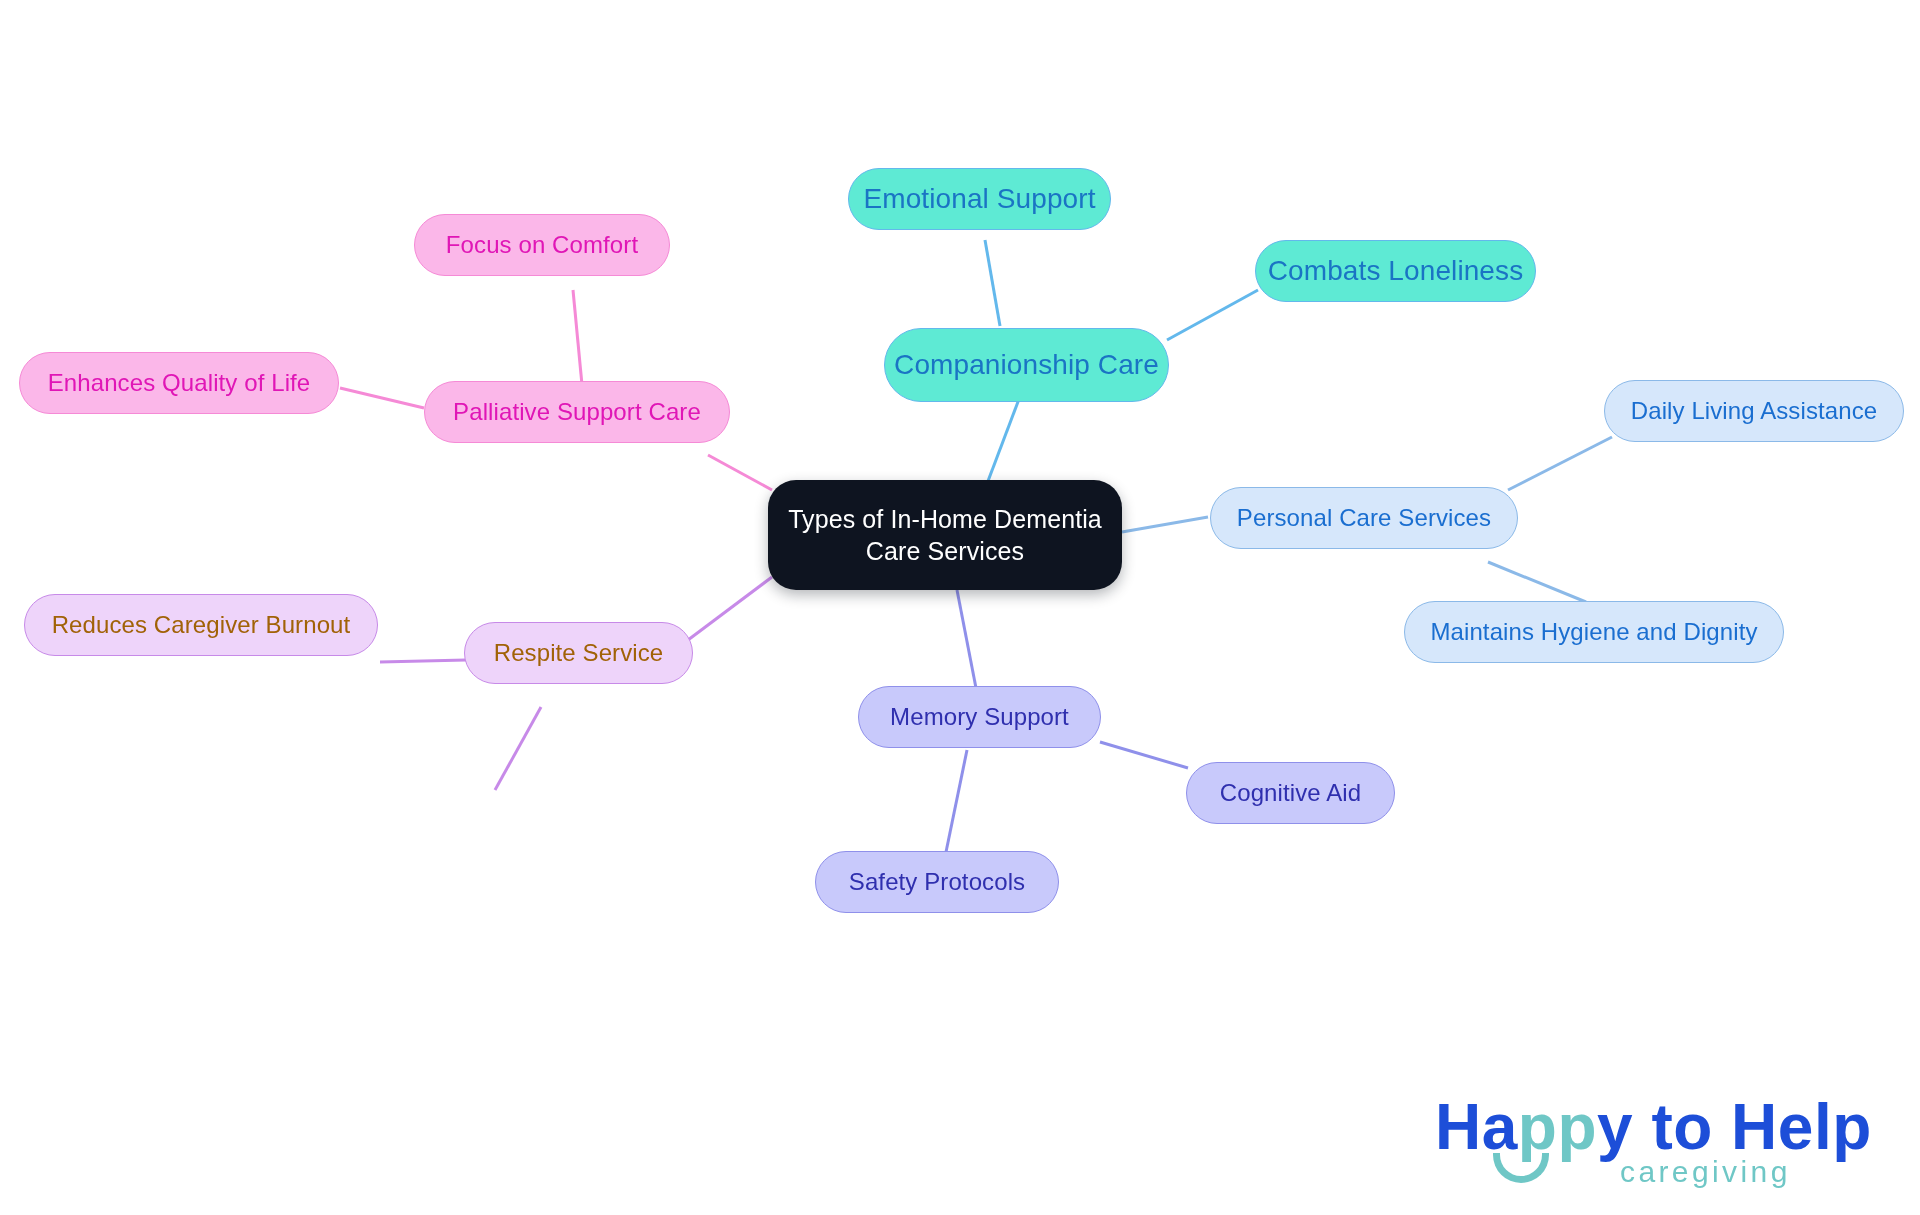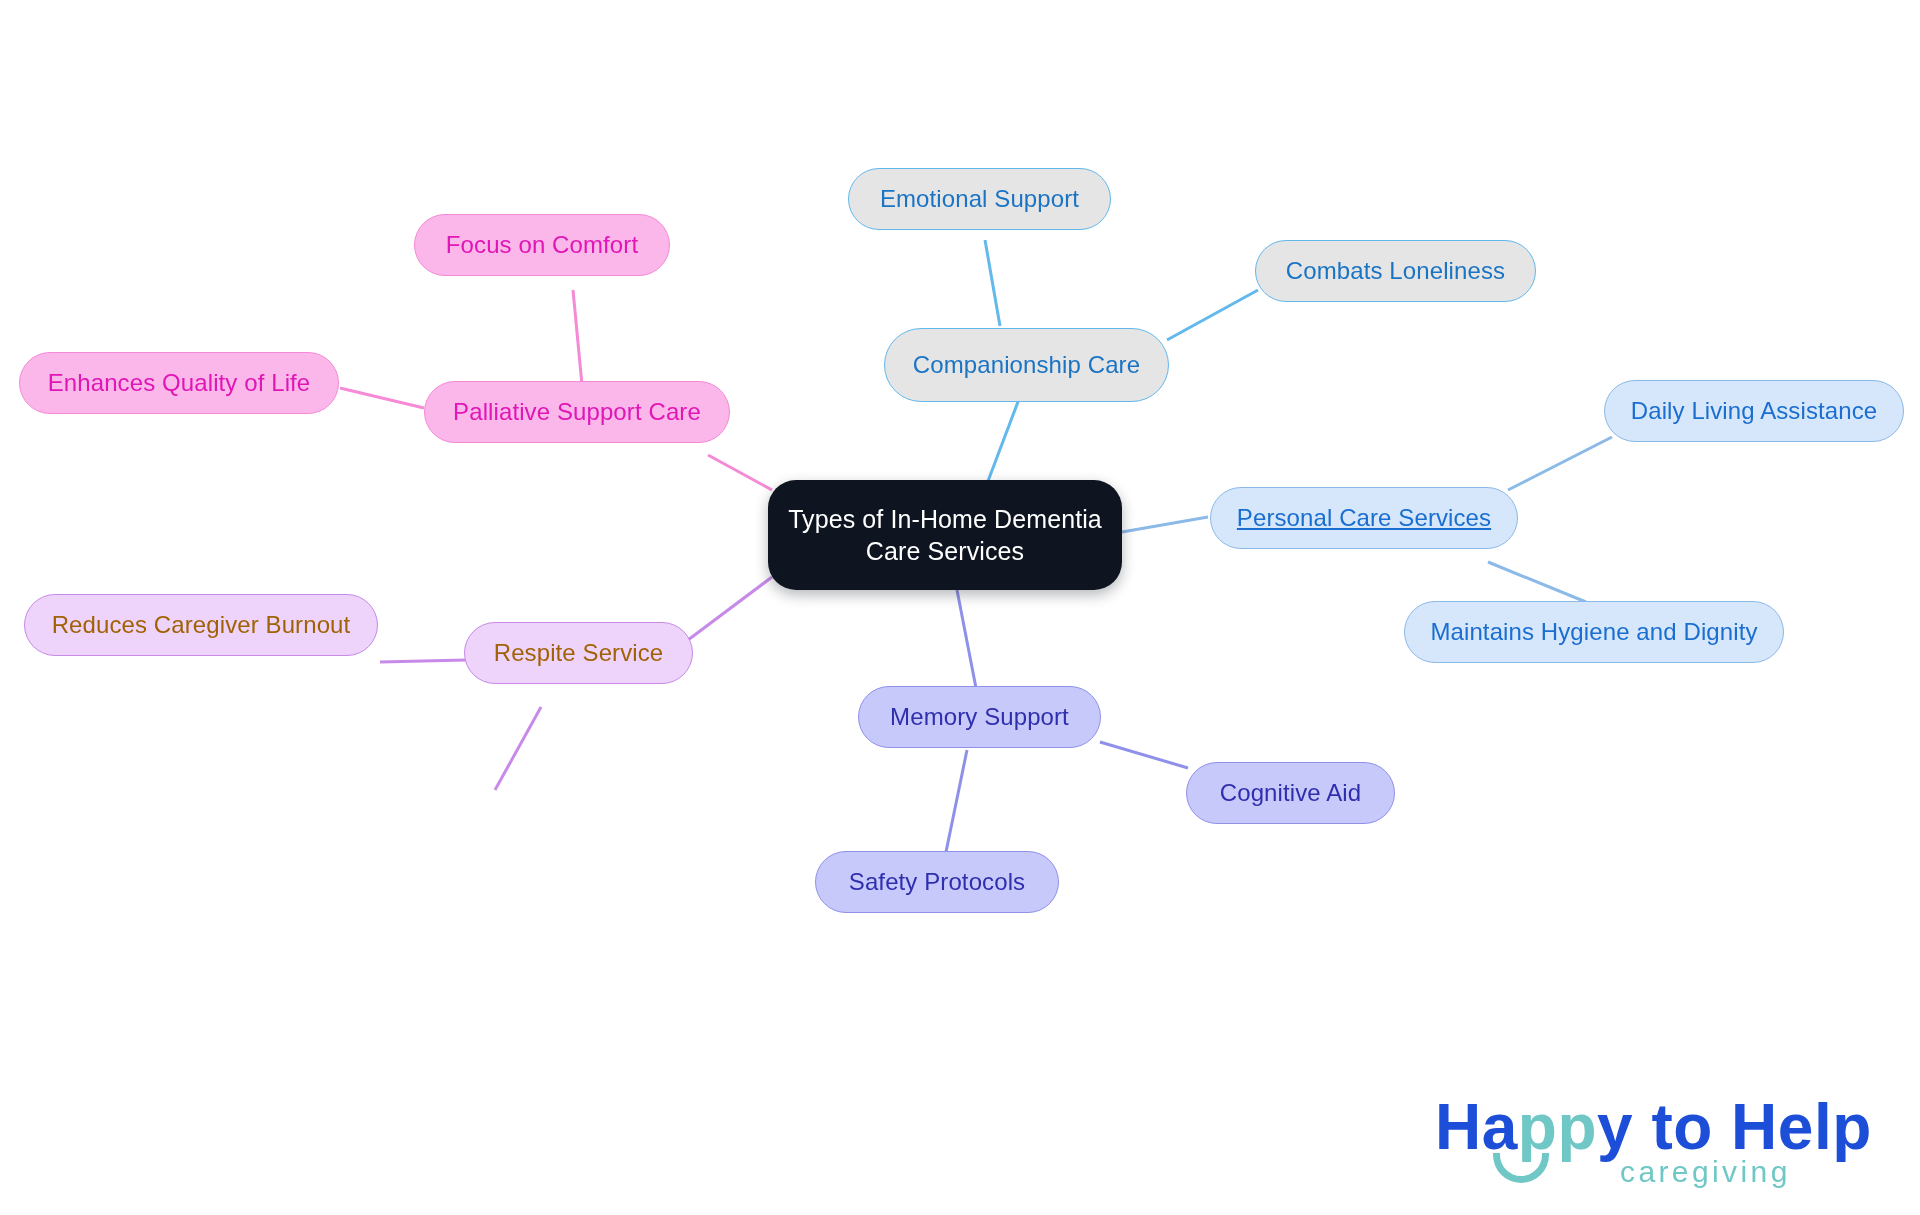--- a/index.html
+++ b/index.html
@@ -59,24 +59,24 @@
     color: #ffffff;
     font-size: 25px;
     white-space: normal;
     box-shadow: 0 5px 14px rgba(10, 15, 25, 0.30);
     padding: 0 18px;
   }
   .node.root .node-label { line-height: 1.30; }
 
   
   .node.sky {
-    background: #e5e5e5;
+    background: #5eead4;
     border-color: #63b8ec;
     color: #1a74c4;
-    font-size: 24px;
+    font-size: 28px;
   }
   .node.sky-pale {
     background: #d6e7fb;
     border-color: #8bb9e8;
     color: #1a6ed0;
     font-size: 24px;
   }
   .node.periwinkle {
     background: #c8c9fb;
     border-color: #8f90ea;
@@ -185,21 +185,21 @@
   </div>
 
   <div class="node sky" style="left:848px; top:168px; width:263px; height:62px;">
     <span class="node-label">Emotional Support</span>
   </div>
 
   <div class="node sky" style="left:1255px; top:240px; width:281px; height:62px;">
     <span class="node-label">Combats Loneliness</span>
   </div>
 
-  <div class="node sky-pale" style="left:1210px; top:487px; width:308px; height:62px;text-decoration:underline;">
+  <div class="node sky-pale" style="left:1210px; top:487px; width:308px; height:62px;">
     <span class="node-label">Personal Care Services</span>
   </div>
 
   <div class="node sky-pale" style="left:1604px; top:380px; width:300px; height:62px;">
     <span class="node-label">Daily Living Assistance</span>
   </div>
 
   <div class="node sky-pale" style="left:1404px; top:601px; width:380px; height:62px;">
     <span class="node-label">Maintains Hygiene and Dignity</span>
   </div>

